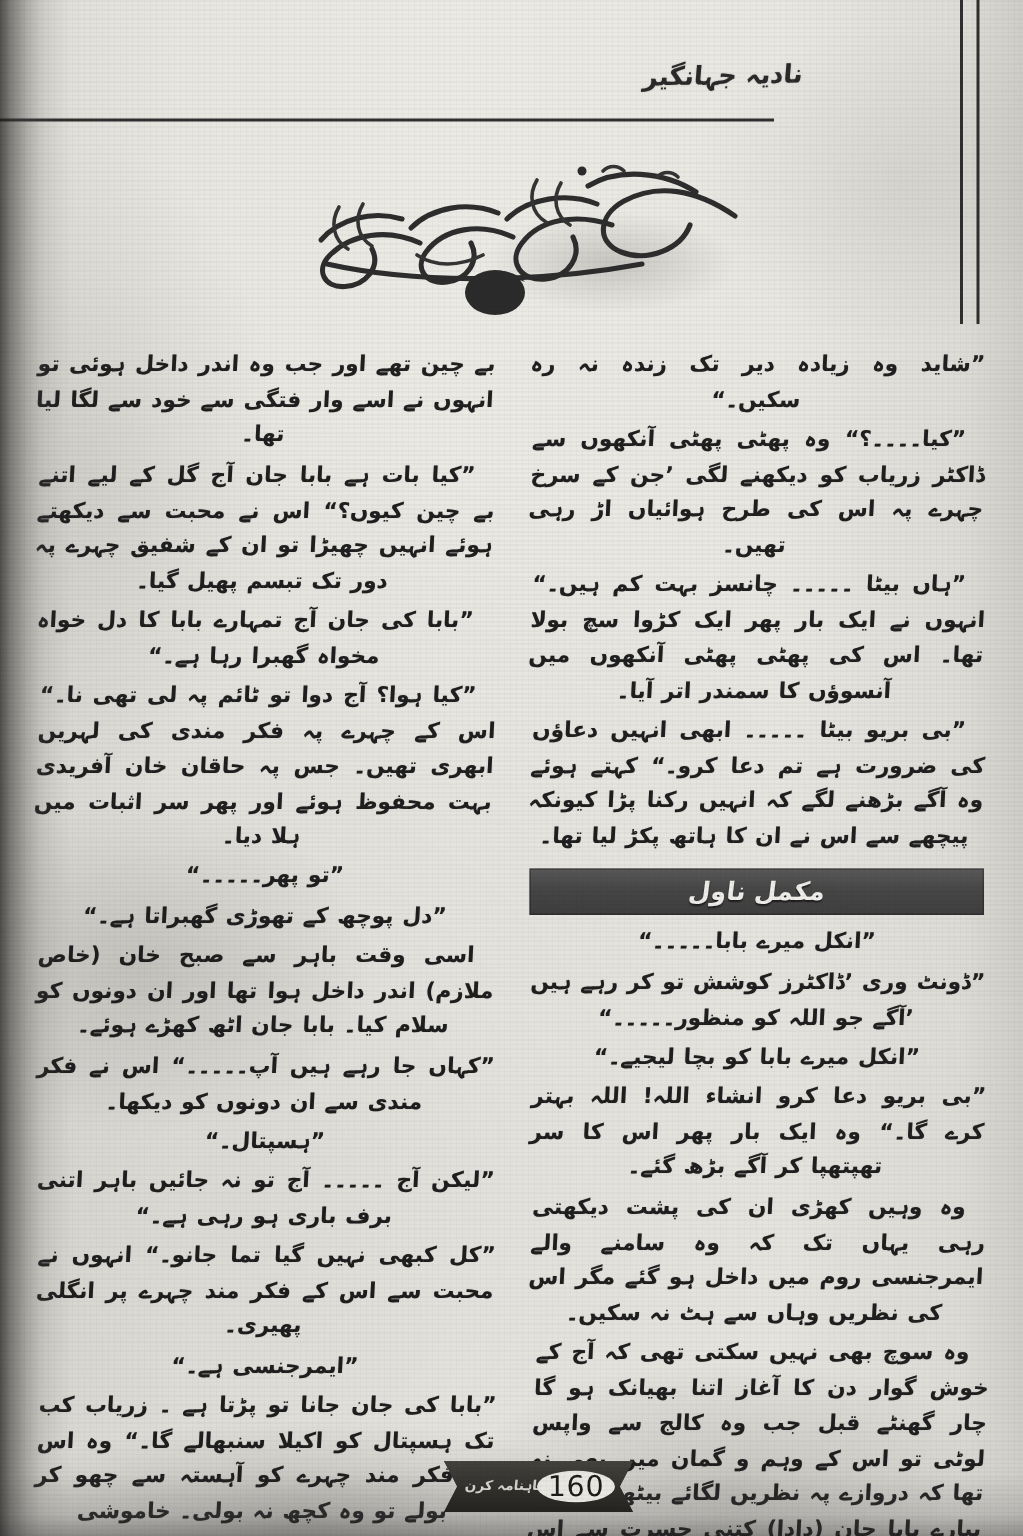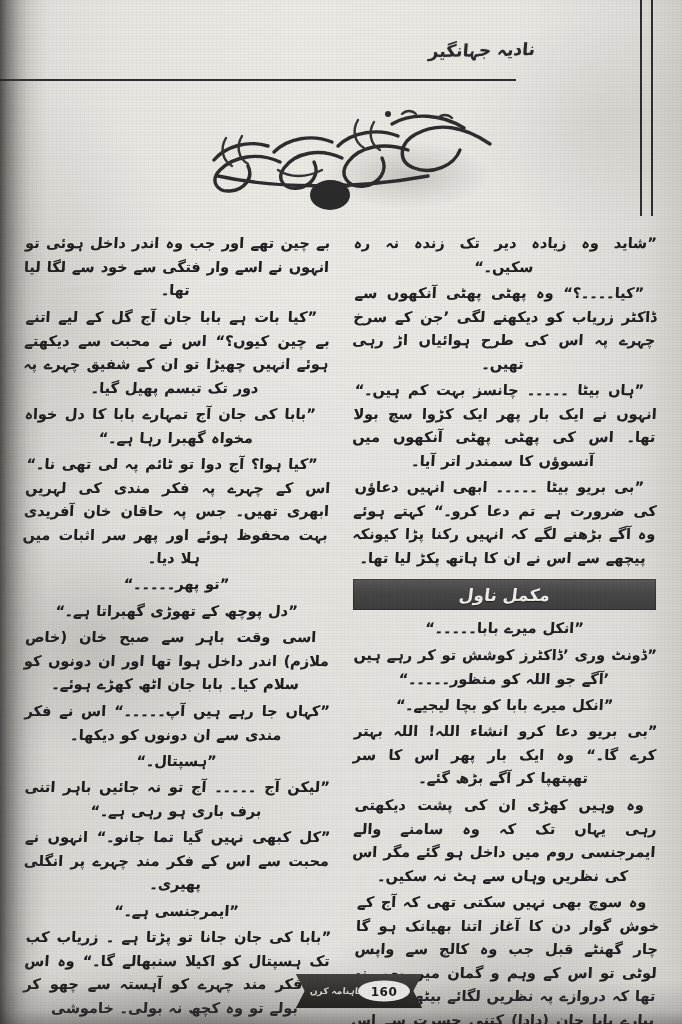--- a/index.html
+++ b/index.html
@@ -138,21 +138,21 @@
     clip-path:polygon(0% 0%, 100% 0%, 93% 50%, 100% 100%, 0% 100%, 7% 50%);
     display:flex;align-items:center;justify-content:flex-start;
   }
   .pagenum-oval{
     position:absolute;right:12px;top:50%;transform:translateY(-50%);
     width:52px;height:21px;border-radius:50%;
     background:#efede8;
     display:flex;align-items:center;justify-content:center;
   }
   .pagenum-oval span{
-    color:#1d1c1a;font-size:12px;font-weight:700;letter-spacing:.5px;
+    color:#1d1c1a;font-size:19px;font-weight:400;letter-spacing:.5px;
     font-family:"DejaVu Sans","Liberation Sans",sans-serif;
   }
   .mag-name{
     position:absolute;left:14px;top:50%;transform:translateY(-50%) skewX(-6deg);
     color:#e6e3dd;font-size:9px;font-weight:700;letter-spacing:.2px;
     white-space:nowrap;opacity:.95;
   }
 </style>
 </head>
 <body>

